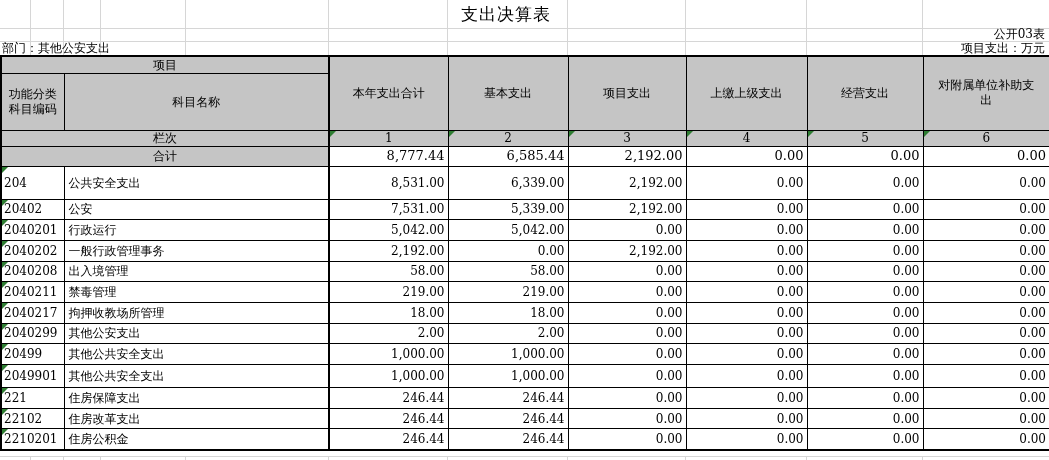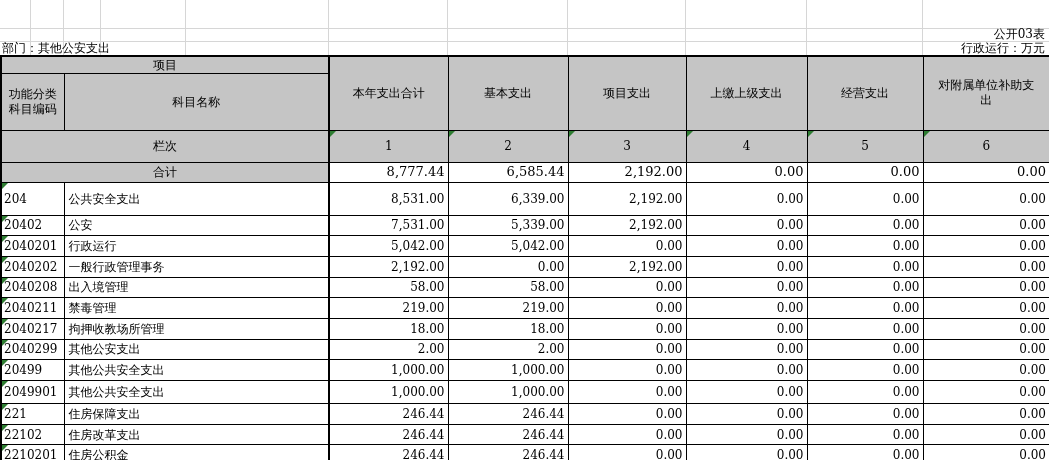--- a/index.html
+++ b/index.html
@@ -97,23 +97,24 @@
       <div class="vgrid" style="left: 100px; top: 456px; height: 4px;"></div>
       <div class="vgrid" style="left: 185px; top: 456px; height: 4px;"></div>
       <div class="vgrid" style="left: 328px; top: 456px; height: 4px;"></div>
       <div class="vgrid" style="left: 447px; top: 456px; height: 4px;"></div>
       <div class="vgrid" style="left: 567px; top: 456px; height: 4px;"></div>
       <div class="vgrid" style="left: 685px; top: 456px; height: 4px;"></div>
       <div class="vgrid" style="left: 806px; top: 456px; height: 4px;"></div>
       <div class="vgrid" style="left: 922px; top: 456px; height: 4px;"></div>
     </div>
 
+  <div id="title">支出决算表</div>
   <div id="sheetcode">公开03表</div>
   <div id="dept">部门：其他公安支出</div>
-  <div id="unit">行政运行：万元</div>
+  <div id="unit">项目支出：万元</div>
 
   <table id="tbl">
     <colgroup>
       <col style="width:63px">
         <col style="width:265px">
       <col style="width:119px">
         <col style="width:120px">
         <col style="width:118px">
       <col style="width:121px">
         <col style="width:116px">
@@ -126,21 +127,21 @@
       <th class="hd" rowspan="2"><span>基本支出</span></th>
       <th class="hd" rowspan="2"><span>项目支出</span></th>
       <th class="hd" rowspan="2"><span>上缴上级支出</span></th>
       <th class="hd" rowspan="2"><span>经营支出</span></th>
       <th class="hd" rowspan="2"><span class="wrapbox">对附属单位补助支出</span></th>
     </tr>
     <tr style="height:57px">
       <th class="hd"><span class="wrapbox" style="max-width:54px">功能分类科目编码</span></th>
       <th class="hd">科目名称</th>
     </tr>
-    <tr style="height:32px">
+    <tr style="height:16px">
       <th class="hd" colspan="2">栏次</th>
       <td class="hd thickL"><i class="tri"></i><span>1</span></td>
       <td class="hd"><i class="tri"></i><span>2</span></td>
       <td class="hd"><i class="tri"></i><span>3</span></td>
       <td class="hd"><i class="tri"></i><span>4</span></td>
       <td class="hd"><i class="tri"></i><span>5</span></td>
       <td class="hd"><i class="tri"></i><span>6</span></td>
     </tr>
     <tr style="height:20px">
       <td class="hd" colspan="2">合计</td>

